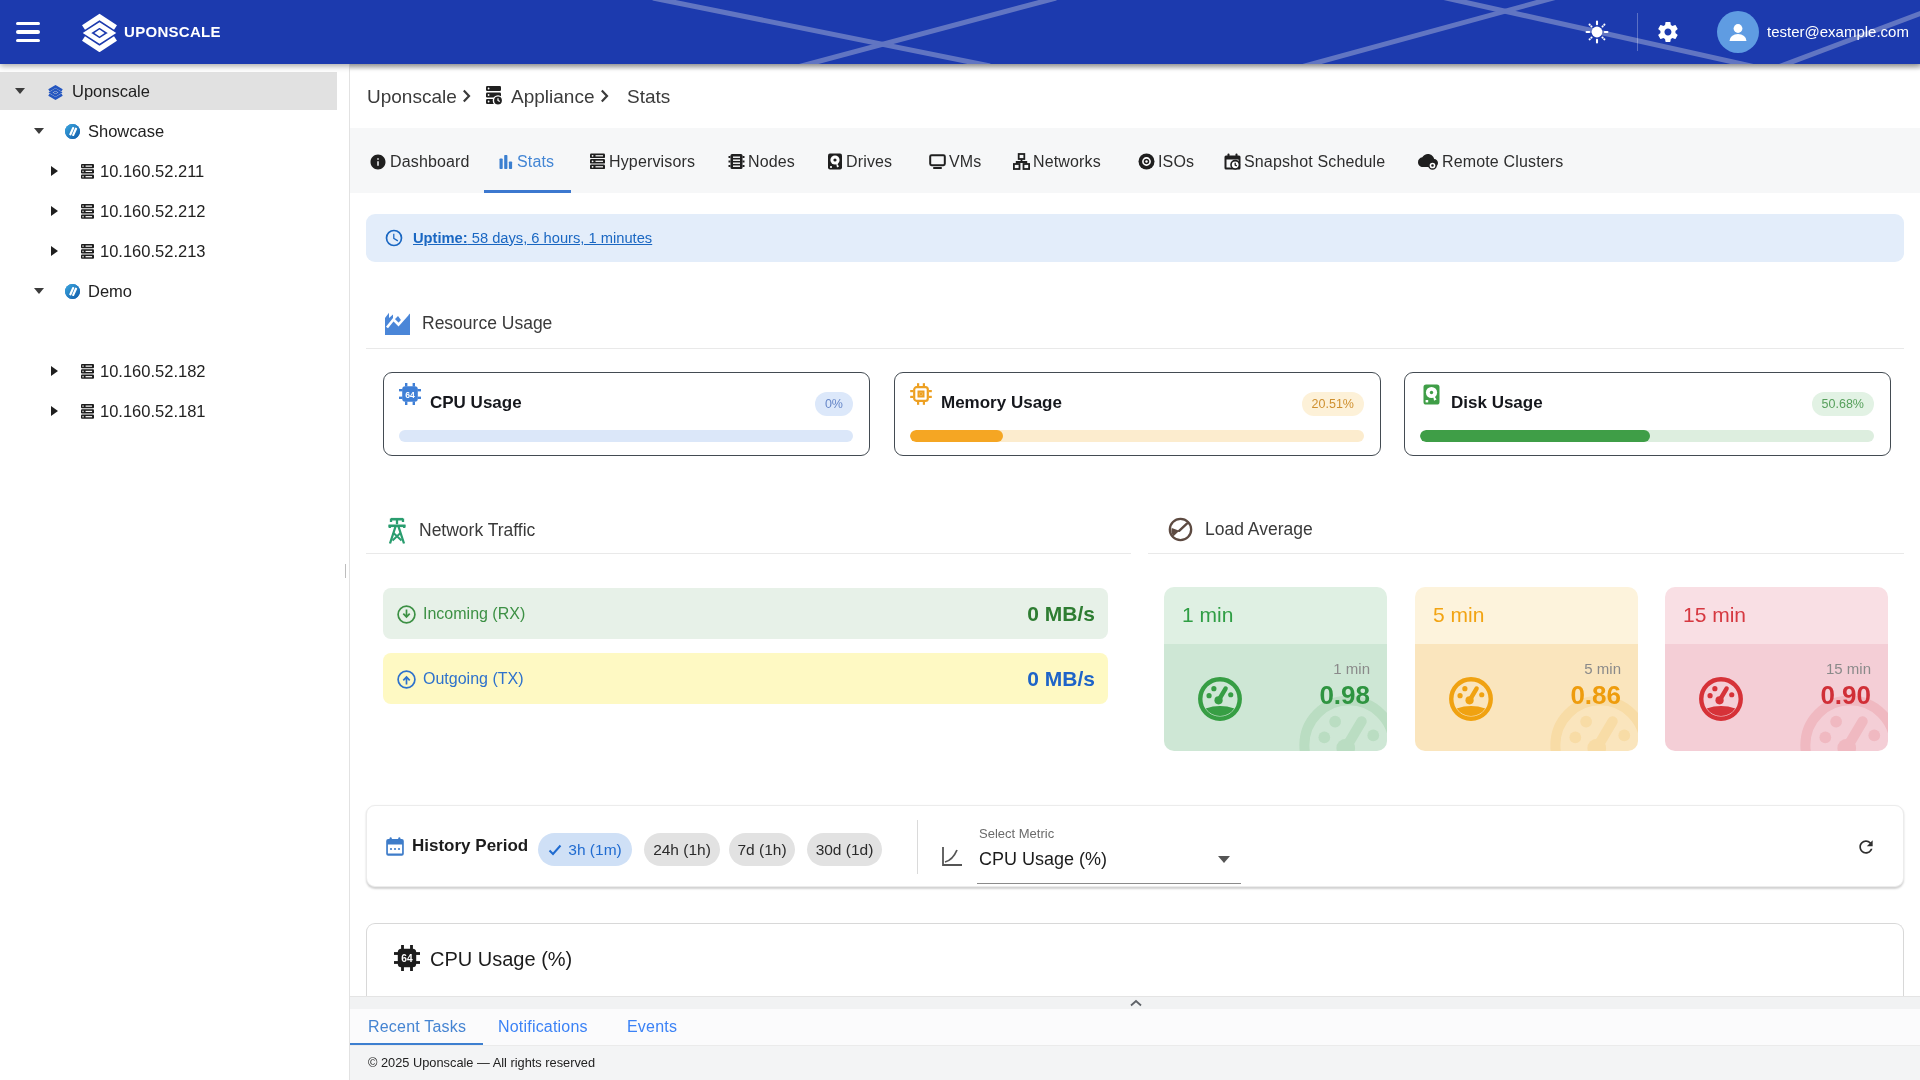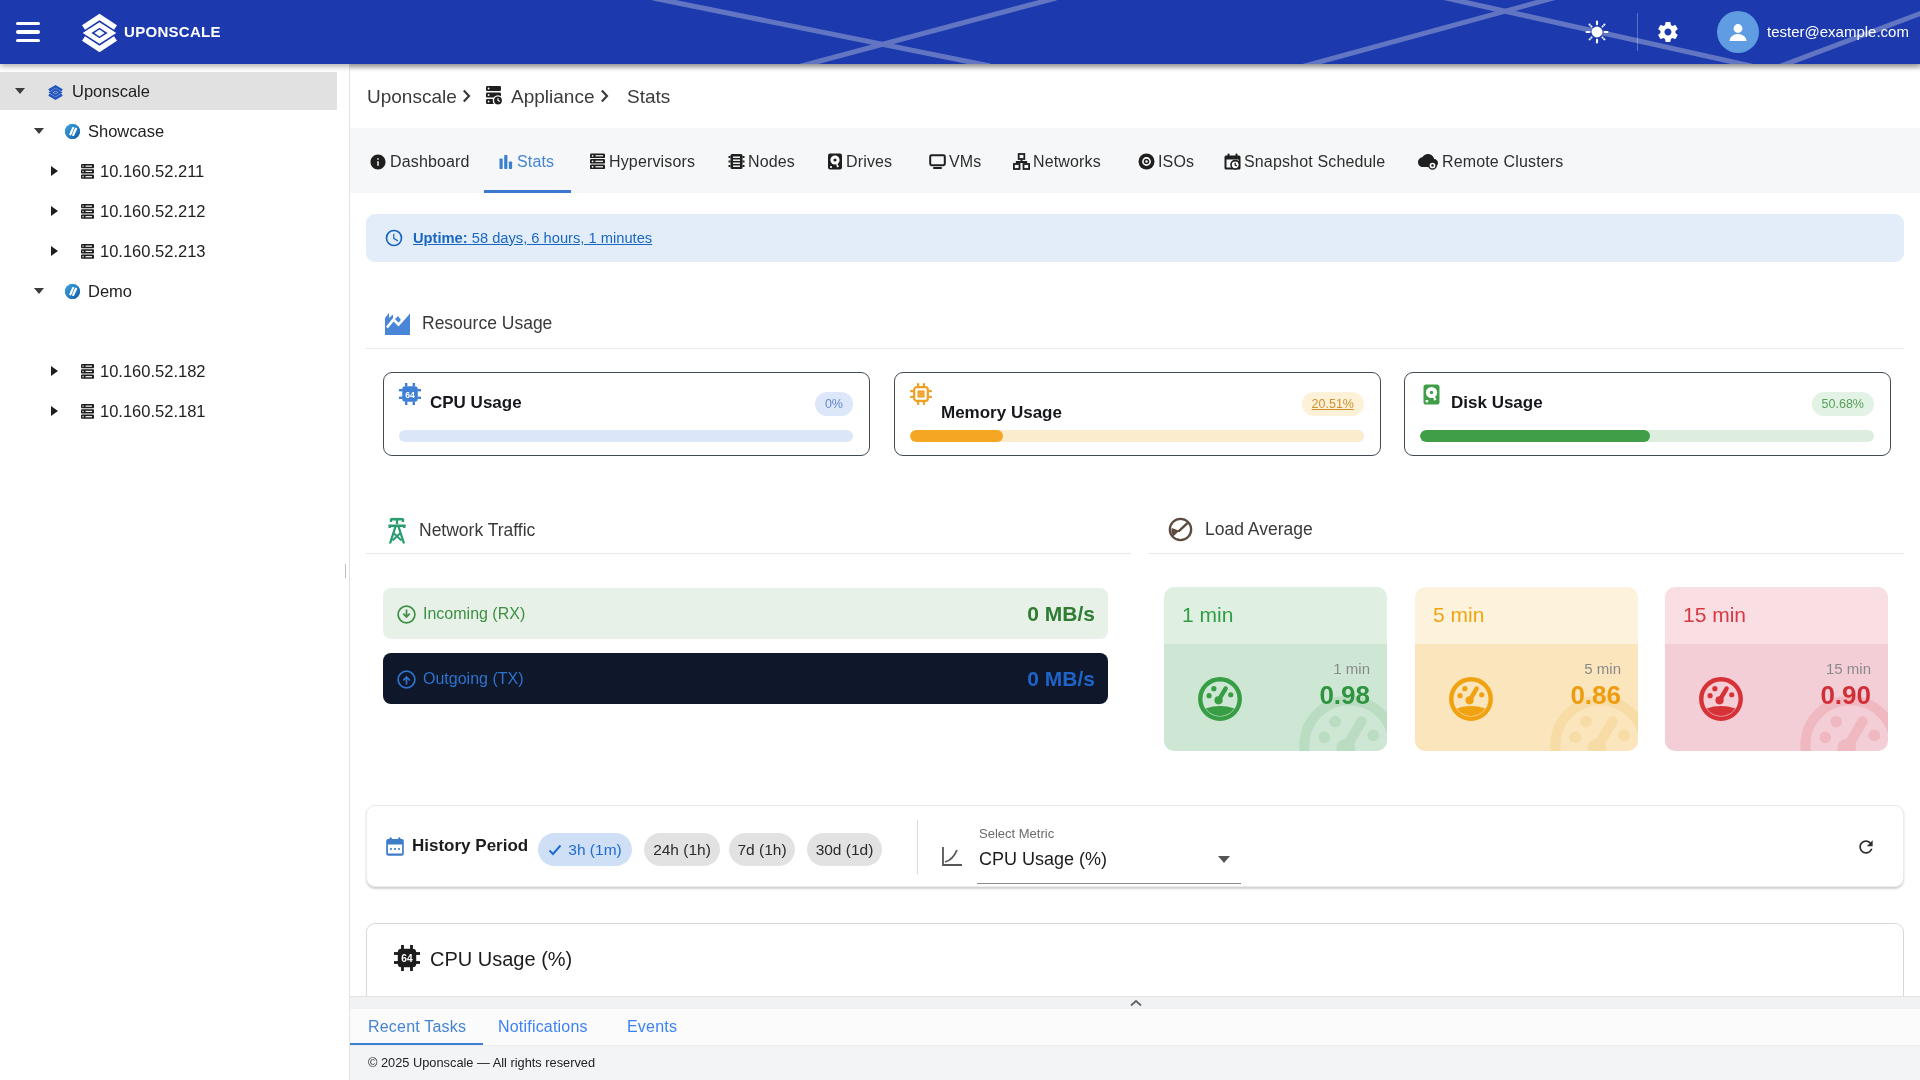--- a/index.html
+++ b/index.html
@@ -397,22 +397,22 @@
           <rect x="12.8" y="0.2" width="2.2" height="3"></rect>
         <rect x="7" y="18.8" width="2.2" height="3"></rect>
           <rect x="12.8" y="18.8" width="2.2" height="3"></rect>
         <rect x="0.2" y="7" width="3" height="2.2"></rect>
           <rect x="0.2" y="12.8" width="3" height="2.2"></rect>
         <rect x="18.8" y="7" width="3" height="2.2"></rect>
           <rect x="18.8" y="12.8" width="3" height="2.2"></rect>
         <circle cx="11" cy="11" r="1.4"></circle>
       </g>
     </svg>
-    <div class="ttl" style="top:28px;">Memory Usage</div>
-    <div class="pill" style="top:19px; background:#fdf1d8; color:#cf9030;text-decoration:underline;">20.51%</div>
+    <div class="ttl" style="top:18px;">Memory Usage</div>
+    <div class="pill" style="top:19px; background:#fdf1d8; color:#cf9030;">20.51%</div>
     <div class="track" style="background:#fcecce;">
         <div class="fill" style="width:93px; background:#f5a623;"></div>
       </div>
   </div>
   <div class="mcard" style="left:1054px;">
     <svg class="ic" width="17" height="21" viewBox="0 0 17 21" style="left:18px;top:11px;">
       <rect x="0.5" y="0.5" width="16" height="20" rx="2.6" fill="#3f9e47"></rect>
       <circle cx="8.5" cy="8.5" r="5.6" fill="#fff"></circle>
       <circle cx="8.5" cy="8.5" r="1.7" fill="#3f9e47"></circle>
       <path d="M9.8,9.8 L13.5,15.5 L11,16.8 Z" fill="#fff"></path>
@@ -442,21 +442,21 @@
   <div class="secdiv" style="left:16px; top:489px; width:765px;"></div>
 
   <div class="nrow" style="top:524px; background:#e7f1e8;">
     <svg width="19" height="19" viewBox="0 0 19 19">
       <circle cx="9.5" cy="9.5" r="8.4" fill="none" stroke="#3c9044" stroke-width="1.7"></circle>
       <path d="M9.5,4.5 v7 M6.3,8.6 L9.5,12 L12.7,8.6" stroke="#3c9044" stroke-width="1.7" fill="none"></path>
     </svg>
     <div class="lab" style="color:#3c9044;">Incoming (RX)</div>
     <div class="val" style="color:#2e7d32;">0 MB/s</div>
   </div>
-  <div class="nrow" style="top:589px; background:#0f172a;">
+  <div class="nrow" style="top:589px; background:#fef9c3;">
     <svg width="19" height="19" viewBox="0 0 19 19">
       <circle cx="9.5" cy="9.5" r="8.4" fill="none" stroke="#2e72cc" stroke-width="1.7"></circle>
       <path d="M9.5,14.5 v-7 M6.3,10.4 L9.5,7 L12.7,10.4" stroke="#2e72cc" stroke-width="1.7" fill="none"></path>
     </svg>
     <div class="lab" style="color:#2e72cc;">Outgoing (TX)</div>
     <div class="val" style="color:#1e64c8;">0 MB/s</div>
   </div>
 
   <div class="sech" style="left:818px; top:453px;">
     <svg width="25" height="25" viewBox="0 0 26 26">

